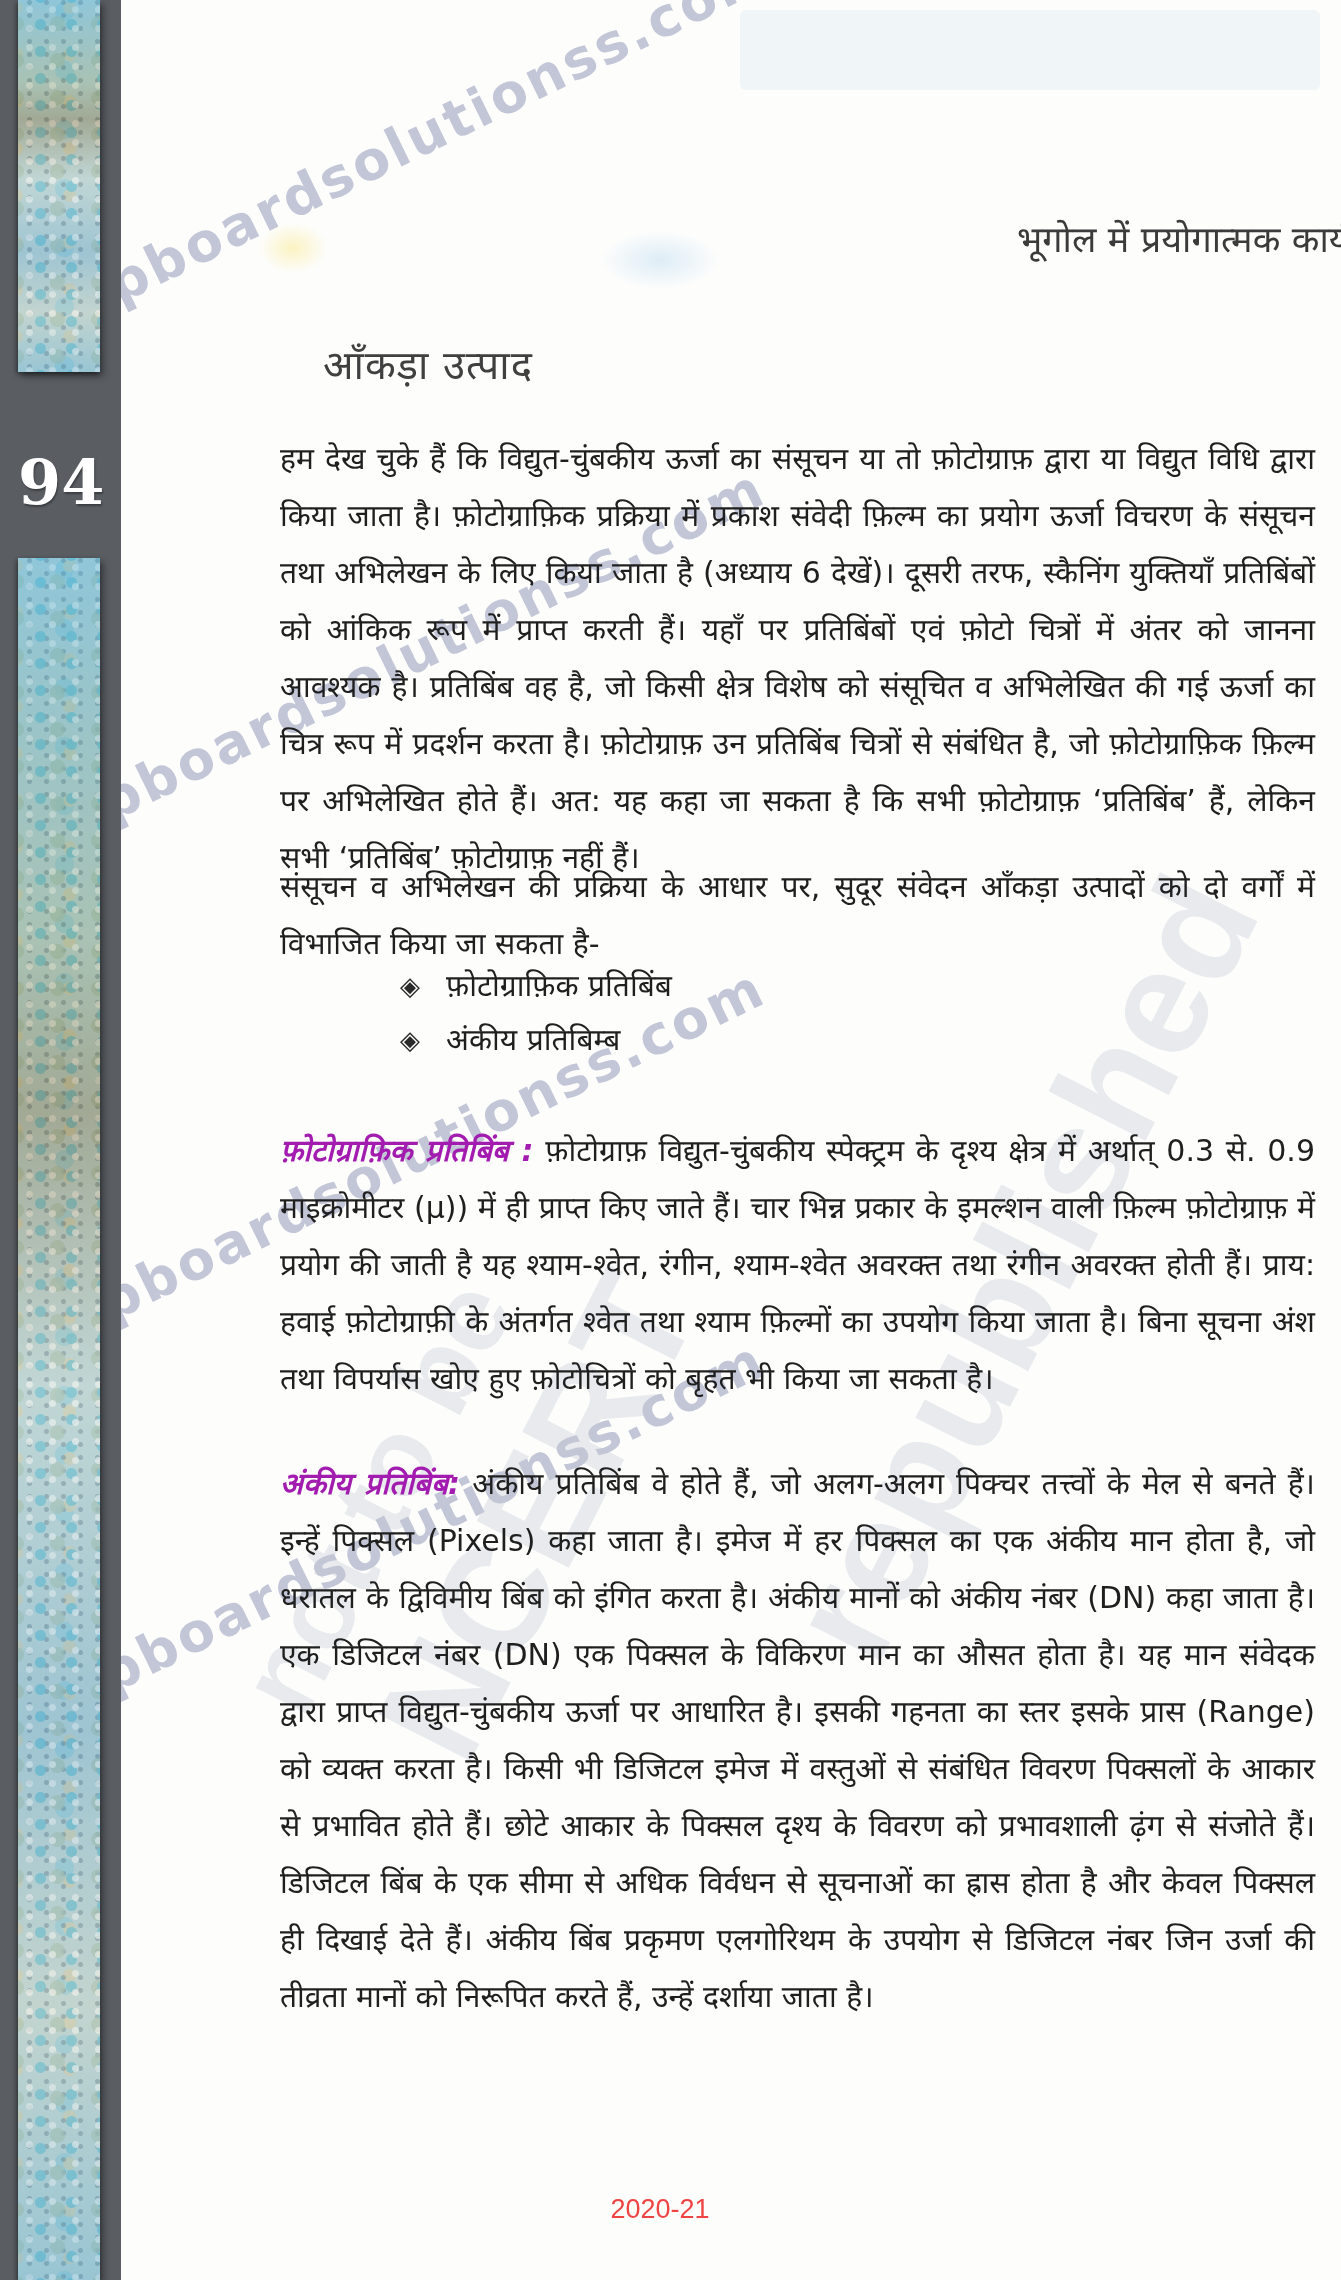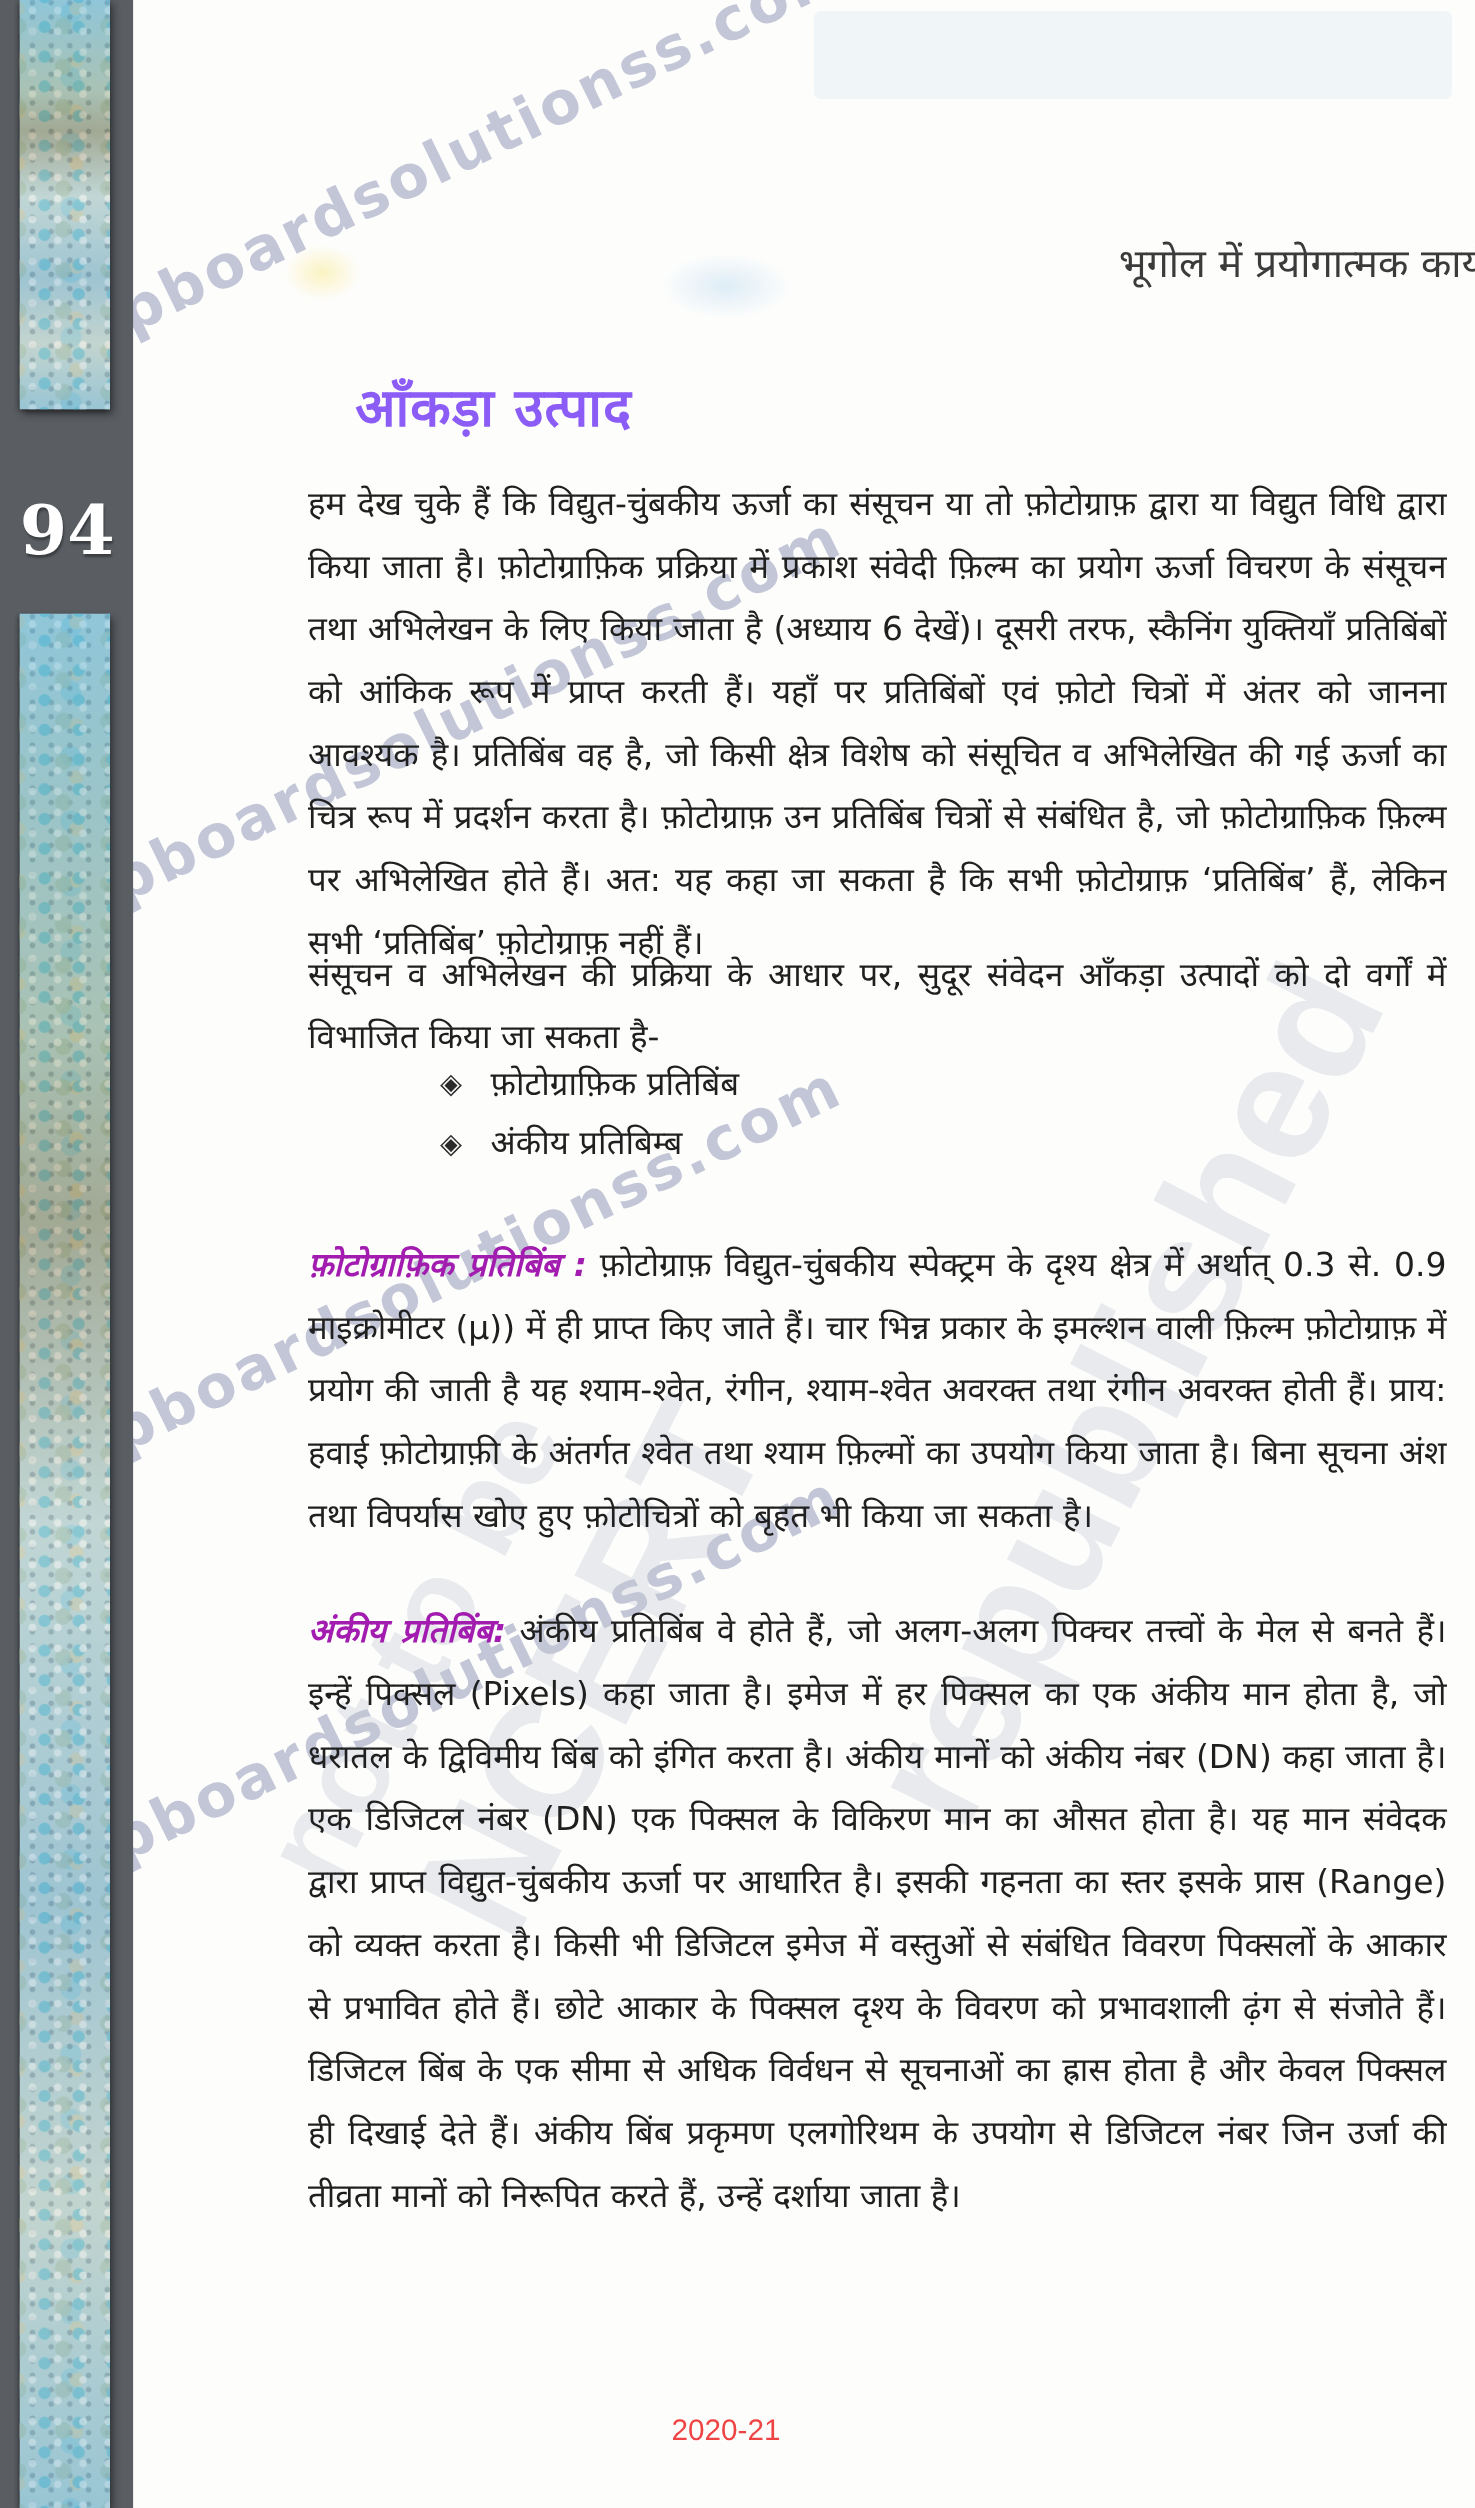--- a/index.html
+++ b/index.html
@@ -72,21 +72,21 @@
     background:rgba(195,218,238,0.22);}
   .smudge-blue2{left:600px;top:230px;width:120px;height:60px;
     background:radial-gradient(ellipse,rgba(190,220,240,0.5),rgba(190,220,240,0) 70%);}
   
   .running-header{
     position:absolute;left:1017px;top:214px;z-index:2;
     font-size:36px;color:#3b3b3b;white-space:nowrap;
   }
   .heading{
     position:absolute;left:323px;top:336px;z-index:2;
-    font-size:48px;font-weight:bold;color:#8b5cf6;
+    font-size:40px;font-weight:normal;color:#404040;
     letter-spacing:1px;white-space:nowrap;
   }
   .bodytext{
     position:absolute;left:280px;width:1035px;z-index:2;
     font-size:30px;line-height:57px;color:#1f1f1f;
     text-align:justify;margin:0;
   }
   .para-intro{top:430px;}
   .para-class{top:858px;}
   .bullet-list{

